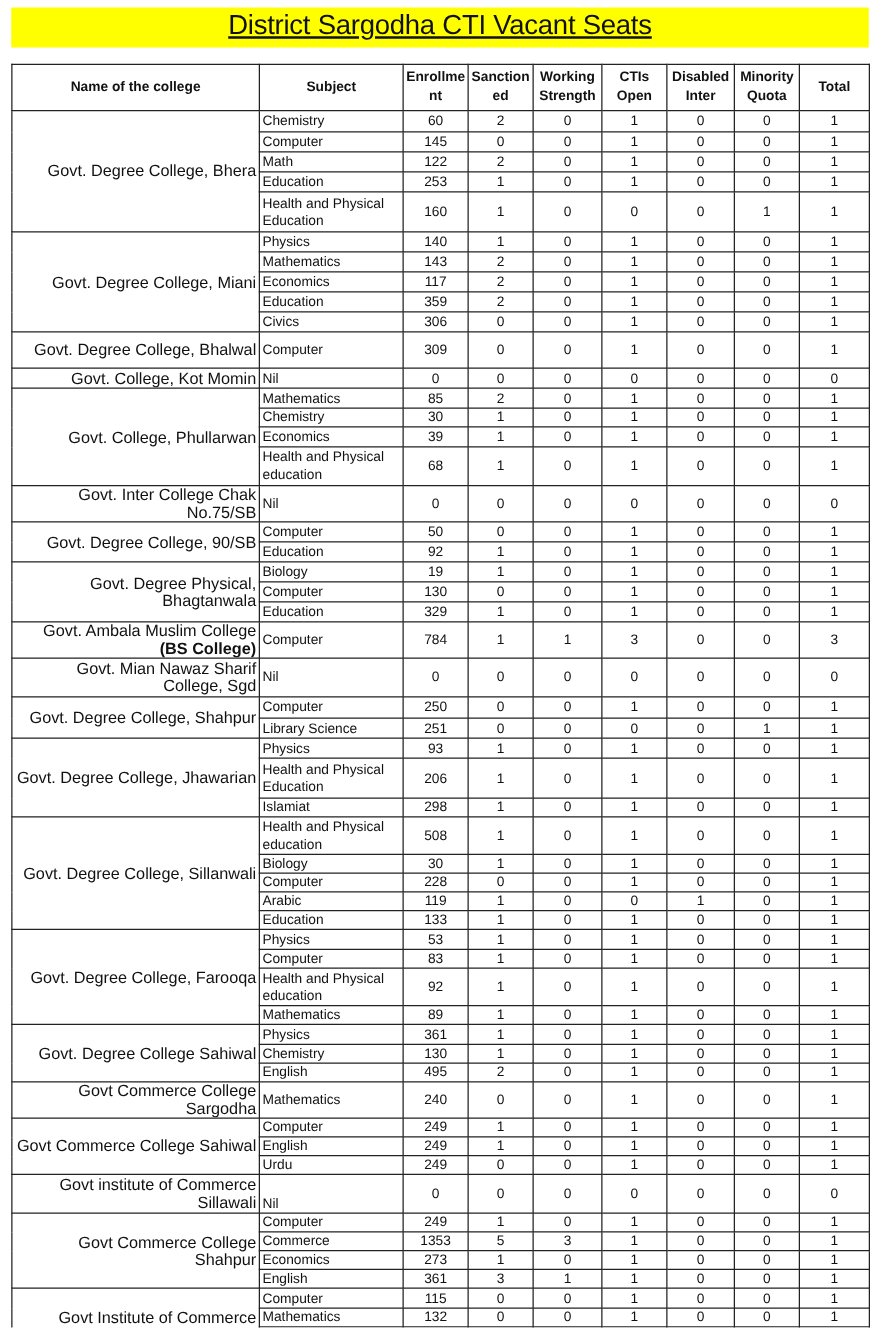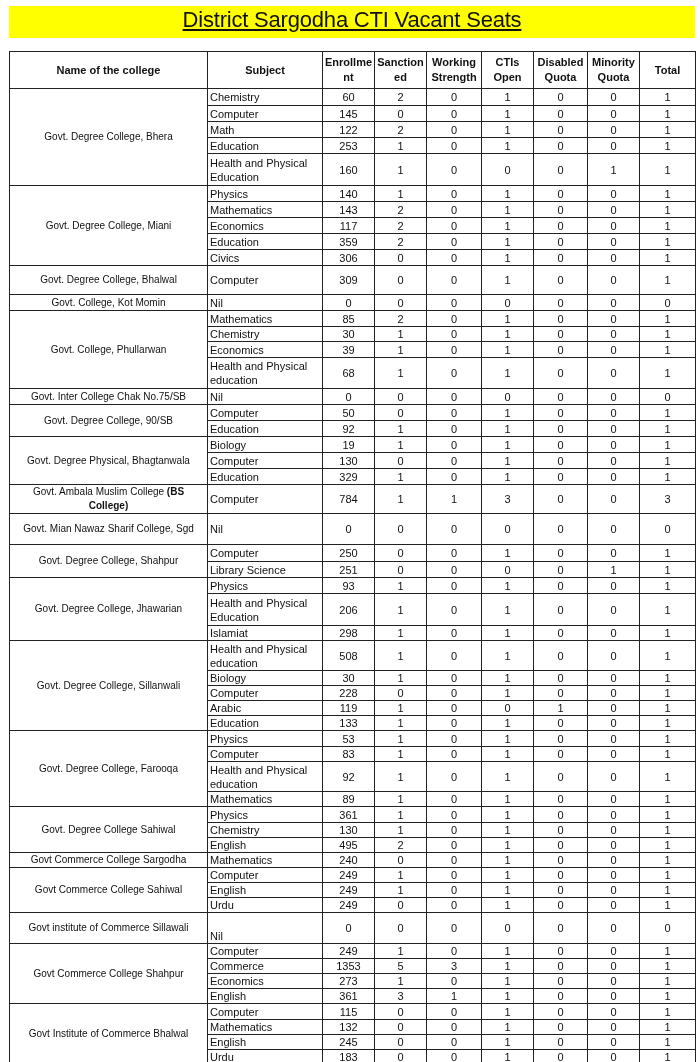--- a/index.html
+++ b/index.html
@@ -7,21 +7,21 @@
          font-family: "Liberation Sans", "DejaVu Sans", sans-serif; color: #111; }
   .title-bar { position: absolute; left: 9px; top: 6px; width: 686px; height: 32px;
                background: #ffff00; text-align: center; }
   .title-bar span { font-size: 22px; line-height: 28px; text-decoration: underline;
                     letter-spacing: -0.2px; color: #111; }
   table.seats { position: absolute; left: 9px; top: 51px; border-collapse: collapse;
                 table-layout: fixed; width: 686px; }
   table.seats td, table.seats th { border: 1px solid #222; padding: 0 2px;
                 font-size: 11px; line-height: 14px; overflow: hidden; }
   table.seats th { font-weight: bold; text-align: center; font-size: 11px; line-height: 15px; }
-  table.seats td.college { text-align: center; vertical-align: middle; font-size: 10px; }
+  table.seats td.college { text-align: right; vertical-align: middle; font-size: 13px; }
   table.seats td.subject { text-align: left; vertical-align: middle; }
   table.seats td.subject.bottom { vertical-align: bottom; }
   table.seats td.num { text-align: center; vertical-align: middle; }
   table.seats tr.total td { font-weight: bold; font-size: 15px; text-align: center; }
   table.seats tr.total td.num { font-size: 15px; }
   .bold { font-weight: bold; }
 </style>
 </head>
 <body>
 
@@ -42,21 +42,21 @@
       <col style="width:56px">
   </colgroup>
   <thead>
     <tr style="height:37px">
       <th>Name of the college</th>
       <th>Subject</th>
       <th>Enrollme nt</th>
       <th>Sanction ed</th>
       <th>Working Strength</th>
       <th>CTIs Open</th>
-      <th>Disabled Quota</th>
+      <th>Disabled Inter</th>
       <th>Minority Quota</th>
       <th>Total</th>
     </tr>
   </thead>
   <tbody id="tbody">
       <tr style="height: 17px;">
         <td class="college" rowspan="5"><span>Govt. Degree College, Bhera</span></td>
         <td class="subject">Chemistry</td>
         <td class="num">60</td>
         <td class="num">2</td>

